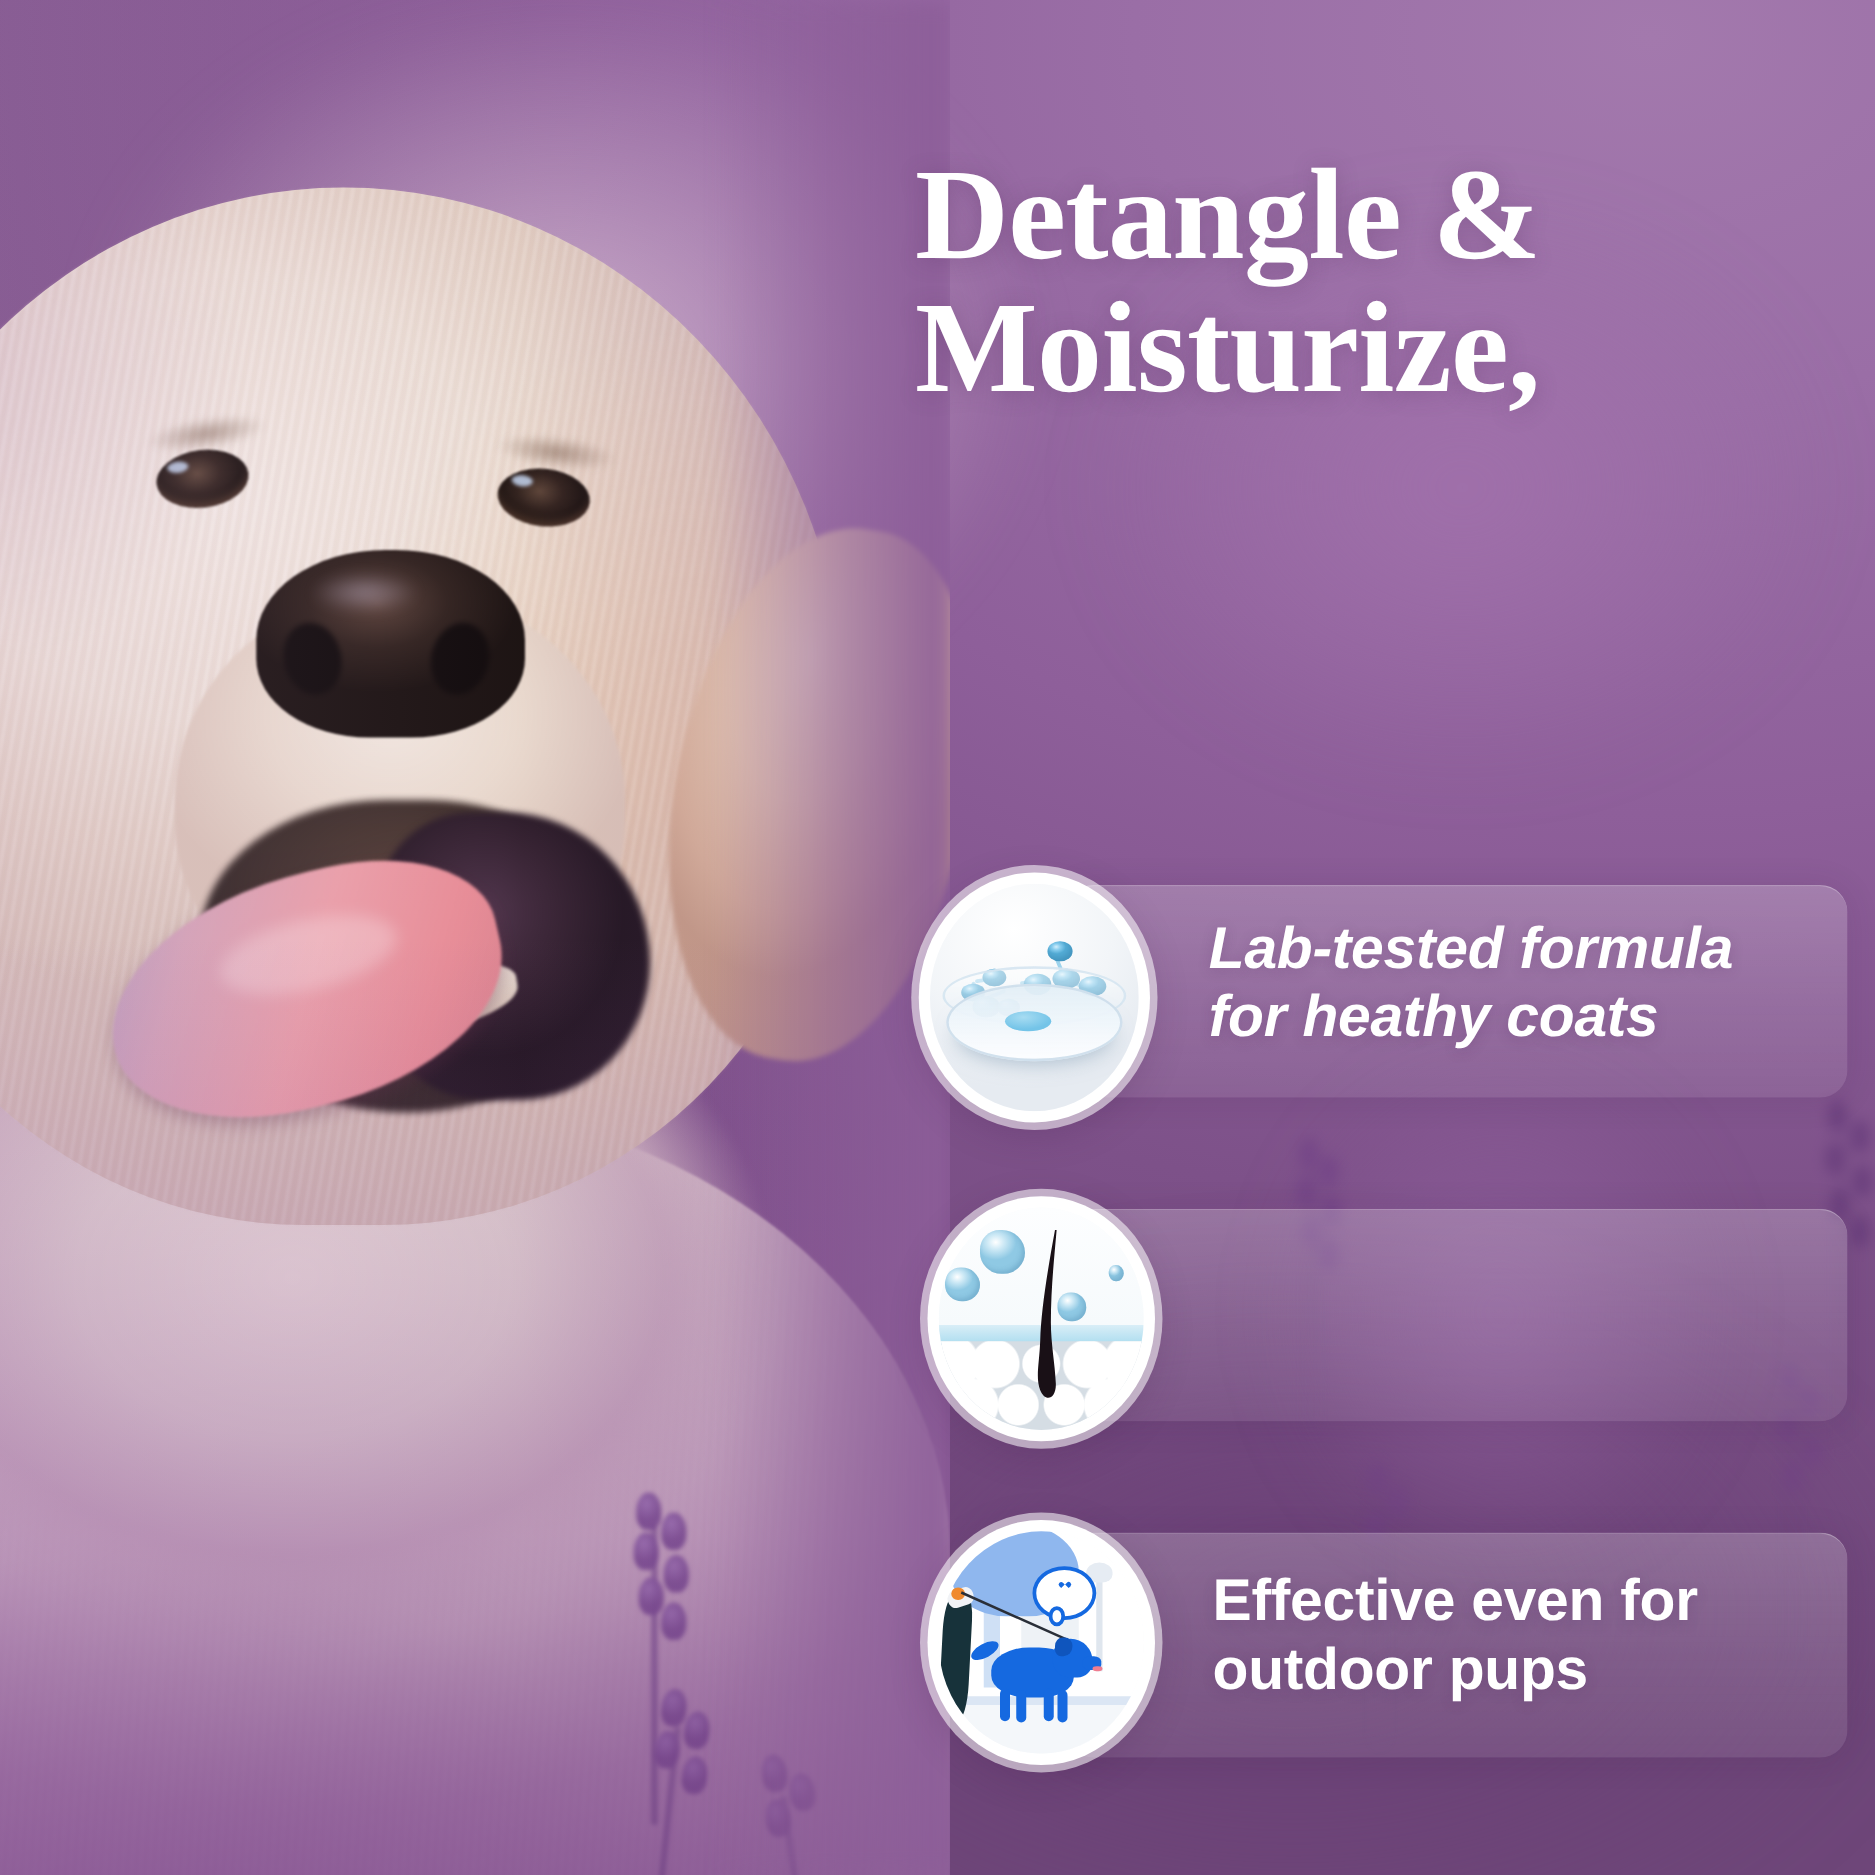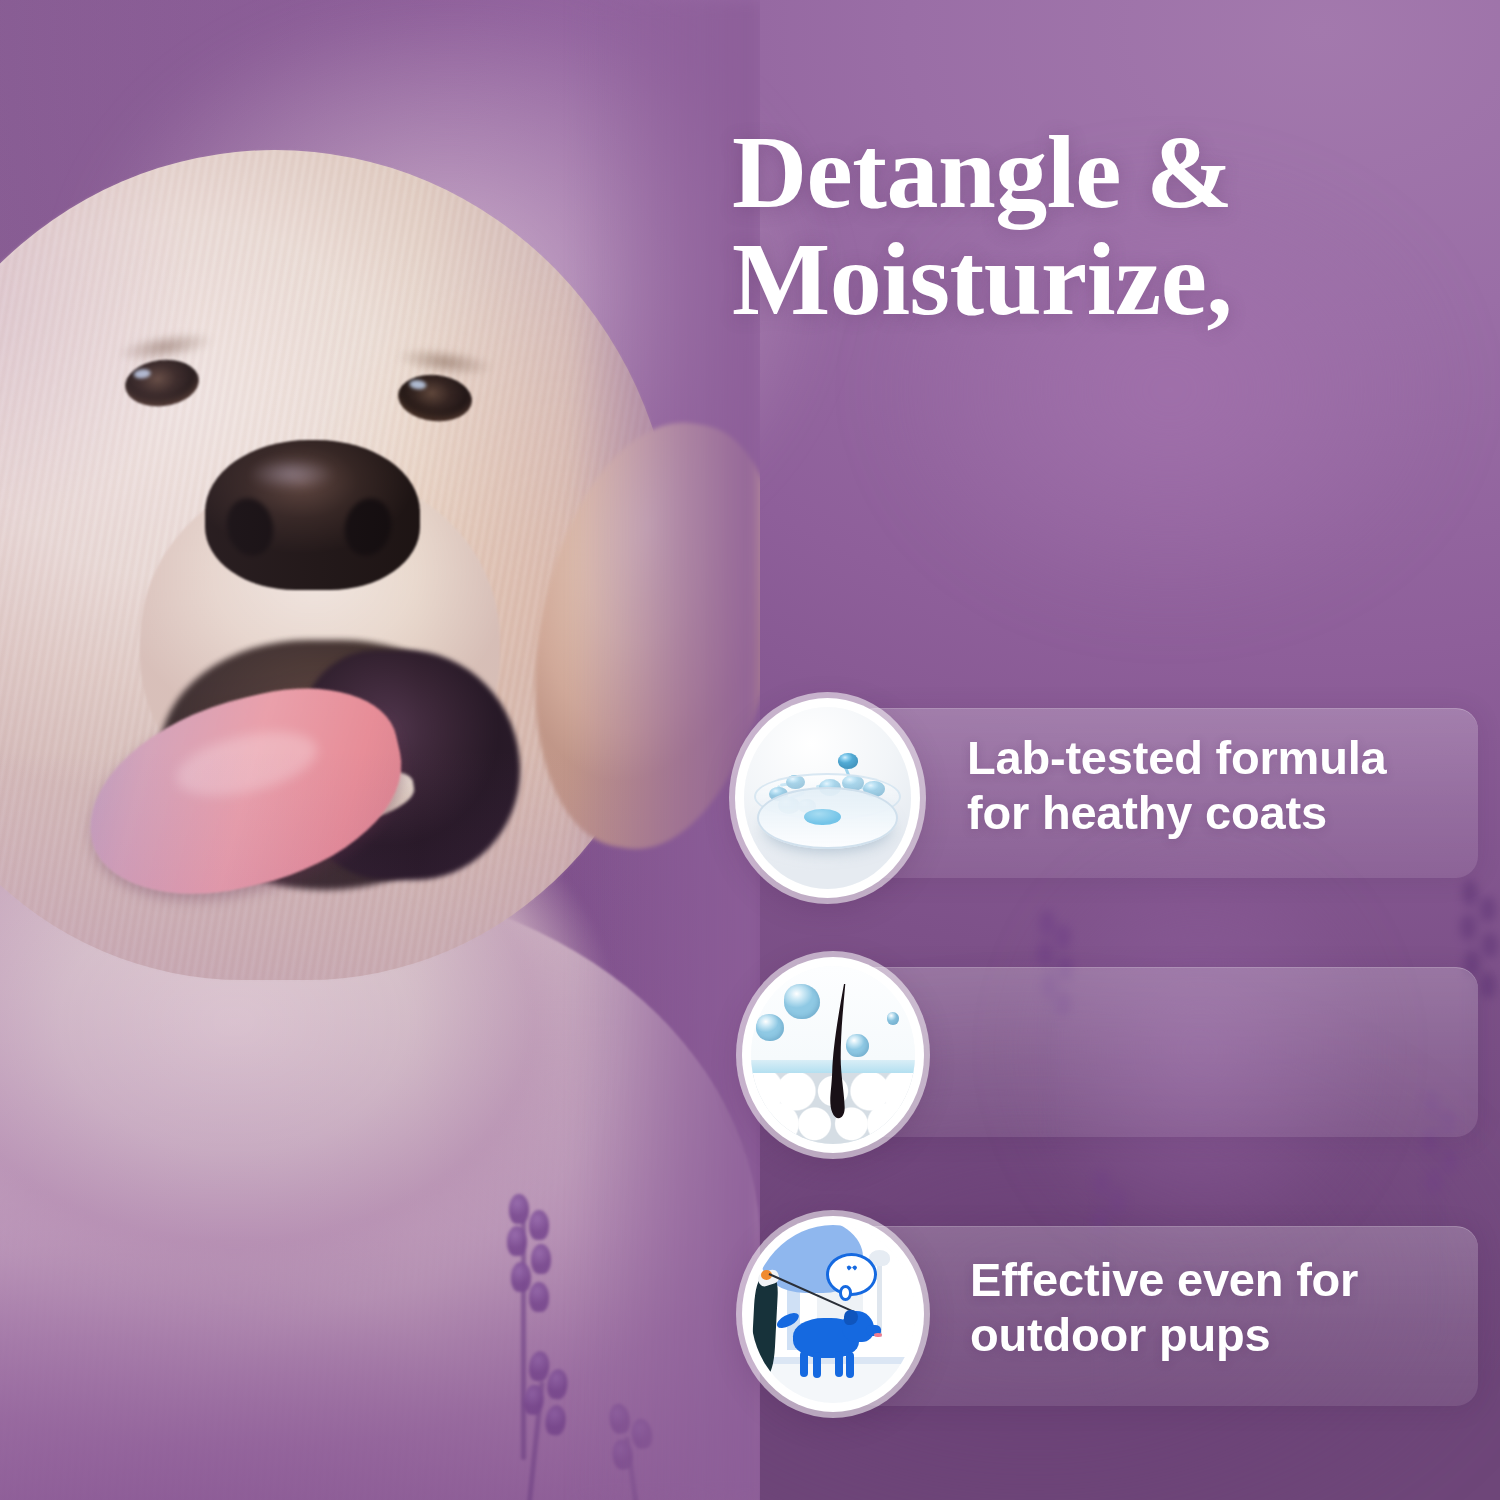--- a/index.html
+++ b/index.html
@@ -231,21 +231,21 @@
     font-family:"Liberation Sans", sans-serif;
     font-weight:600;
     font-size:47px;
     line-height:1.18;
     letter-spacing:-0.2px;
     white-space:pre-line;
     text-shadow:0 2px 10px rgba(80,40,95,.22);
     z-index:4;
   }
 
-  #feature-0{ left:735px; top:690px; width:710px; height:220px; }
+  #feature-0{ left:735px; top:690px; width:710px; height:220px;font-style:italic; }
   #feature-0 .pill{ top:18px; height:170px; }
   #feature-0 .icon-circle{ top:8px; }
   #feature-0 .label{ top:40px; }
 
   #feature-1{ left:742px; top:955px; width:710px; height:220px; }
   #feature-1 .pill{ left:111px; top:12px; height:170px; }
   #feature-1 .icon-circle{ top:2px; width:182px; height:196px; }
   #feature-1 .label{ top:38px; left:228px; }
 
   #feature-2{ left:742px; top:1216px; width:710px; height:230px; }

